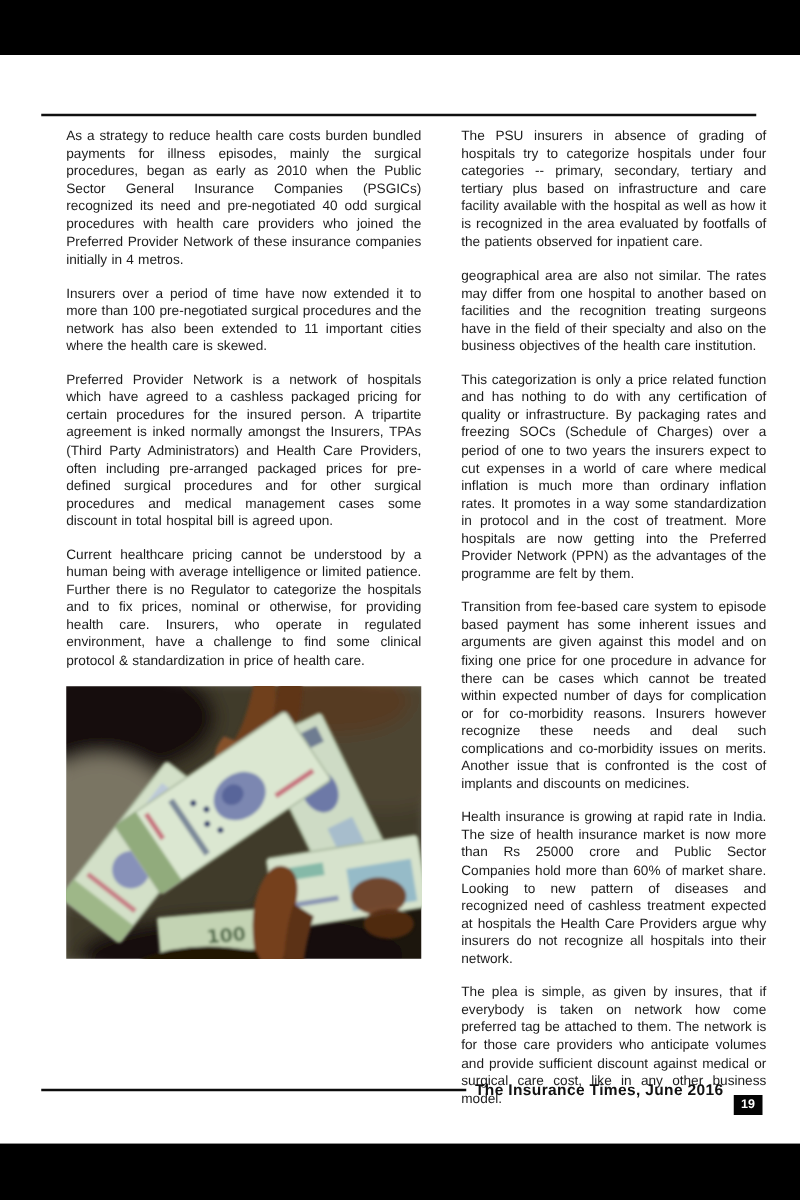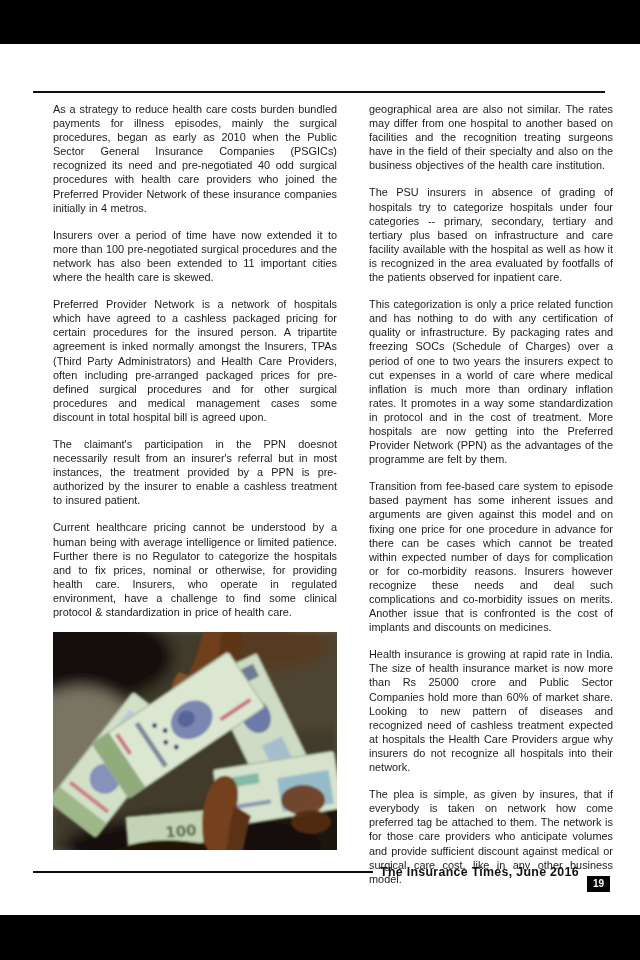--- a/index.html
+++ b/index.html
@@ -29,21 +29,20 @@
   <div class="scan-band band-top"></div>
 
   <div class="paper">
     <div class="top-rule"></div>
 
     <div class="columns">
       <div class="col">
         <p class="body-text">As a strategy to reduce health care costs burden bundled payments for illness episodes, mainly the surgical procedures, began as early as 2010 when the Public Sector General Insurance Companies (PSGICs) recognized its need and pre-negotiated 40 odd surgical procedures with health care providers who joined the Preferred Provider Network of these insurance companies initially in 4 metros.</p>
         <p class="body-text">Insurers over a period of time have now extended it to more than 100 pre-negotiated surgical procedures and the network has also been extended to 11 important cities where the health care is skewed.</p>
         <p class="body-text">Preferred Provider Network is a network of hospitals which have agreed to a cashless packaged pricing for certain procedures for the insured person. A tripartite agreement is inked normally amongst the Insurers, TPAs (Third Party Administrators) and Health Care Providers, often including pre-arranged packaged prices for pre-defined surgical procedures and for other surgical procedures and medical management cases some discount in total hospital bill is agreed upon.</p>
-        <p class="body-text">The claimant's participation in the PPN doesnot necessarily result from an insurer's referral but in most instances, the treatment provided by a PPN is pre-authorized by the insurer to enable a cashless treatment to insured patient.</p>
         <p class="body-text">Current healthcare pricing cannot be understood by a human being with average intelligence or limited patience. Further there is no Regulator to categorize the hospitals and to fix prices, nominal or otherwise, for providing health care. Insurers, who operate in regulated environment, have a challenge to find some clinical protocol &amp; standardization in price of health care.</p>
 
         <figure class="photo">
           <svg viewBox="0 0 284 218" xmlns="http://www.w3.org/2000/svg">
             <defs>
               <filter id="bgblur" x="-30%" y="-30%" width="160%" height="160%">
                   <feGaussianBlur stdDeviation="7"></feGaussianBlur>
                 </filter>
               <filter id="softblur" x="-30%" y="-30%" width="160%" height="160%">
                   <feGaussianBlur stdDeviation="1.1"></feGaussianBlur>
@@ -115,22 +114,22 @@
                 <ellipse cx="250" cy="168" rx="22" ry="15" fill="#6b3a1c" opacity="0.9"></ellipse>
                 <ellipse cx="258" cy="190" rx="20" ry="12" fill="#542c12" opacity="0.9"></ellipse>
                 <path fill="#241306" d="M60,218 q40,-16 92,-6 l4,8 l-96,0 z"></path>
               </g>
             </g>
           </svg>
         </figure>
       </div>
 
       <div class="col">
+        <p class="body-text">The PSU insurers in absence of grading of hospitals try to categorize hospitals under four categories -- primary, secondary, tertiary and tertiary plus based on infrastructure and care facility available with the hospital as well as how it is recognized in the area evaluated by footfalls of the patients observed for inpatient care.</p>
         <p class="body-text">geographical area are also not similar. The rates may differ from one hospital to another based on facilities and the recognition treating surgeons have in the field of their specialty and also on the business objectives of the health care institution.</p>
-        <p class="body-text">The PSU insurers in absence of grading of hospitals try to categorize hospitals under four categories -- primary, secondary, tertiary and tertiary plus based on infrastructure and care facility available with the hospital as well as how it is recognized in the area evaluated by footfalls of the patients observed for inpatient care.</p>
         <p class="body-text">This categorization is only a price related function and has nothing to do with any certification of quality or infrastructure. By packaging rates and freezing SOCs (Schedule of Charges) over a period of one to two years the insurers expect to cut expenses in a world of care where medical inflation is much more than ordinary inflation rates. It promotes in a way some standardization in protocol and in the cost of treatment. More hospitals are now getting into the Preferred Provider Network (PPN) as the advantages of the programme are felt by them.</p>
         <p class="body-text">Transition from fee-based care system to episode based payment has some inherent issues and arguments are given against this model and on fixing one price for one procedure in advance for there can be cases which cannot be treated within expected number of days for complication or for co-morbidity reasons. Insurers however recognize these needs and deal such complications and co-morbidity issues on merits. Another issue that is confronted is the cost of implants and discounts on medicines.</p>
         <p class="body-text">Health insurance is growing at rapid rate in India. The size of health insurance market is now more than Rs 25000 crore and Public Sector Companies hold more than 60% of market share. Looking to new pattern of diseases and recognized need of cashless treatment expected at hospitals the Health Care Providers argue why insurers do not recognize all hospitals into their network.</p>
         <p class="body-text">The plea is simple, as given by insures, that if everybody is taken on network how come preferred tag be attached to them. The network is for those care providers who anticipate volumes and provide sufficient discount against medical or surgical care cost, like in any other business model.</p>
       </div>
     </div>
 
     <div class="footer">
       <div class="footer-rule"></div>
       <span class="footer-title">The Insurance Times, June 2016</span>

